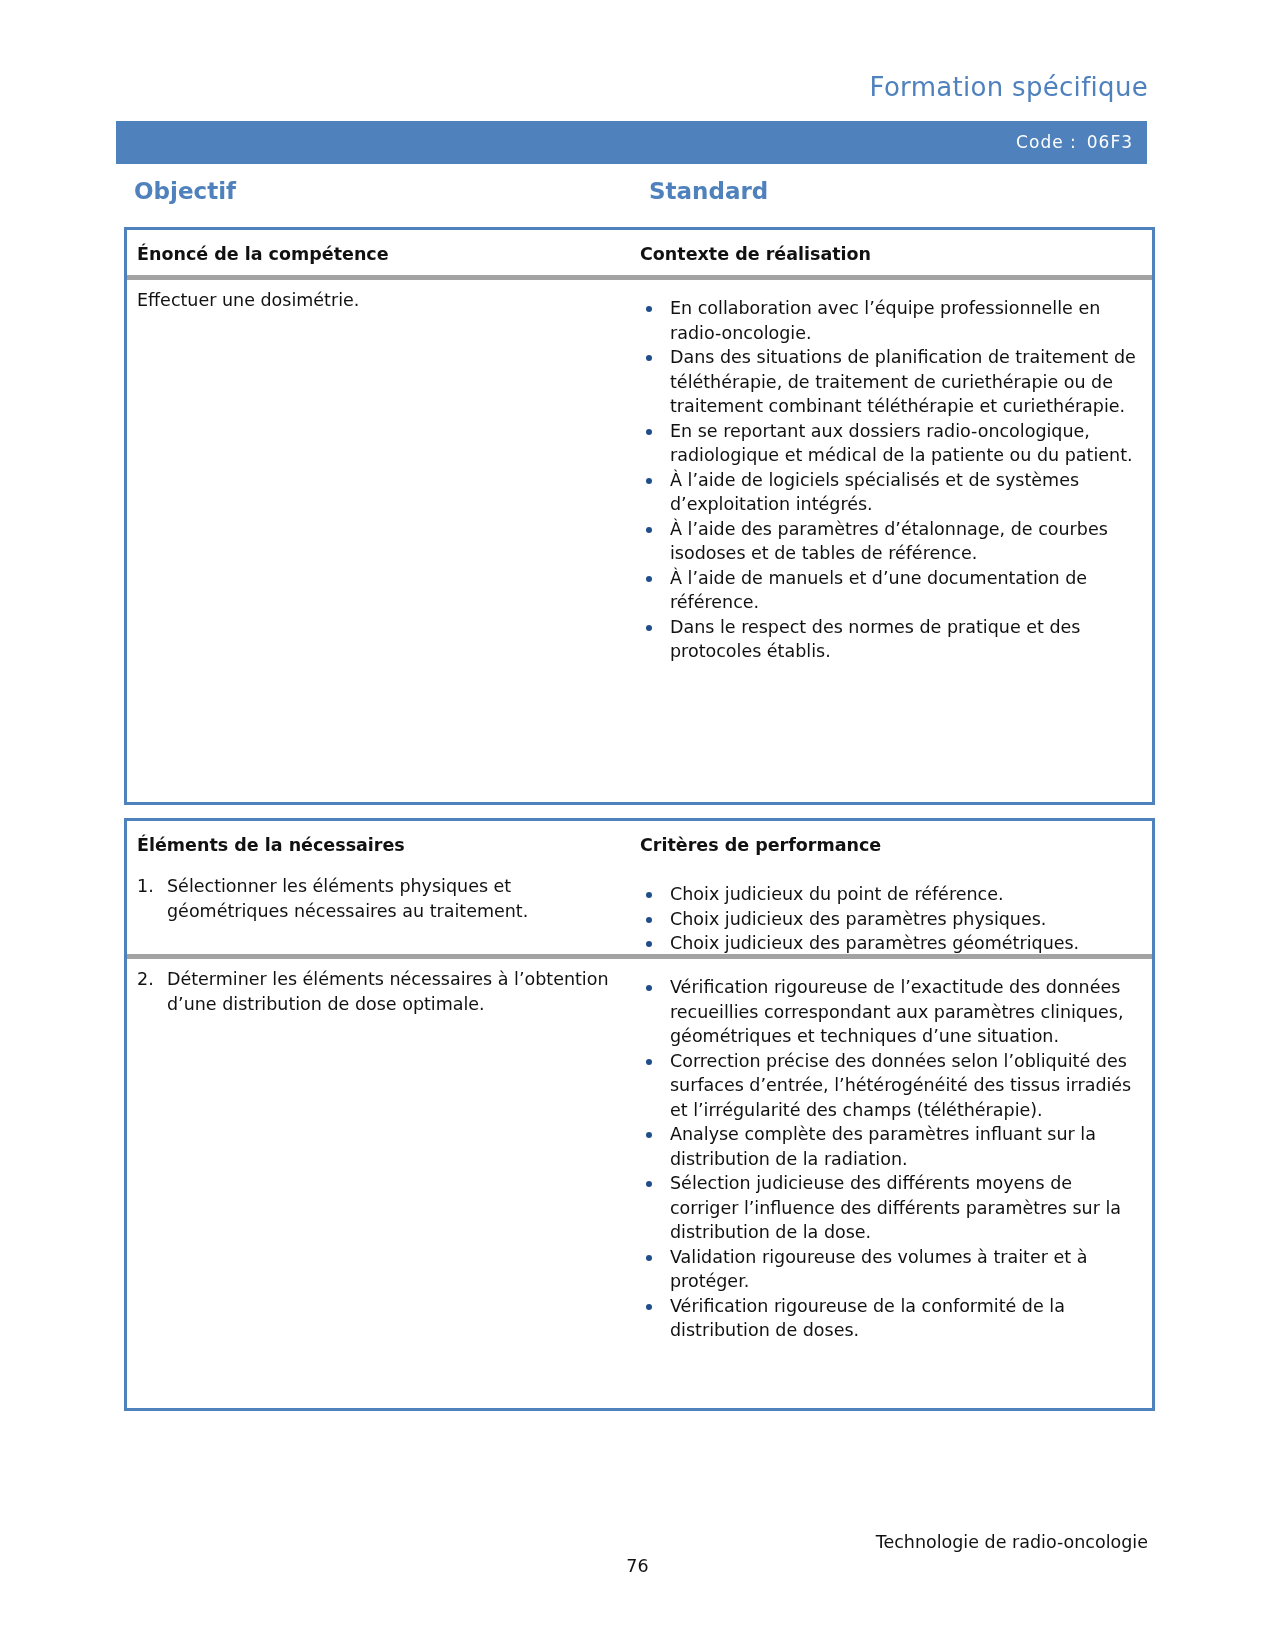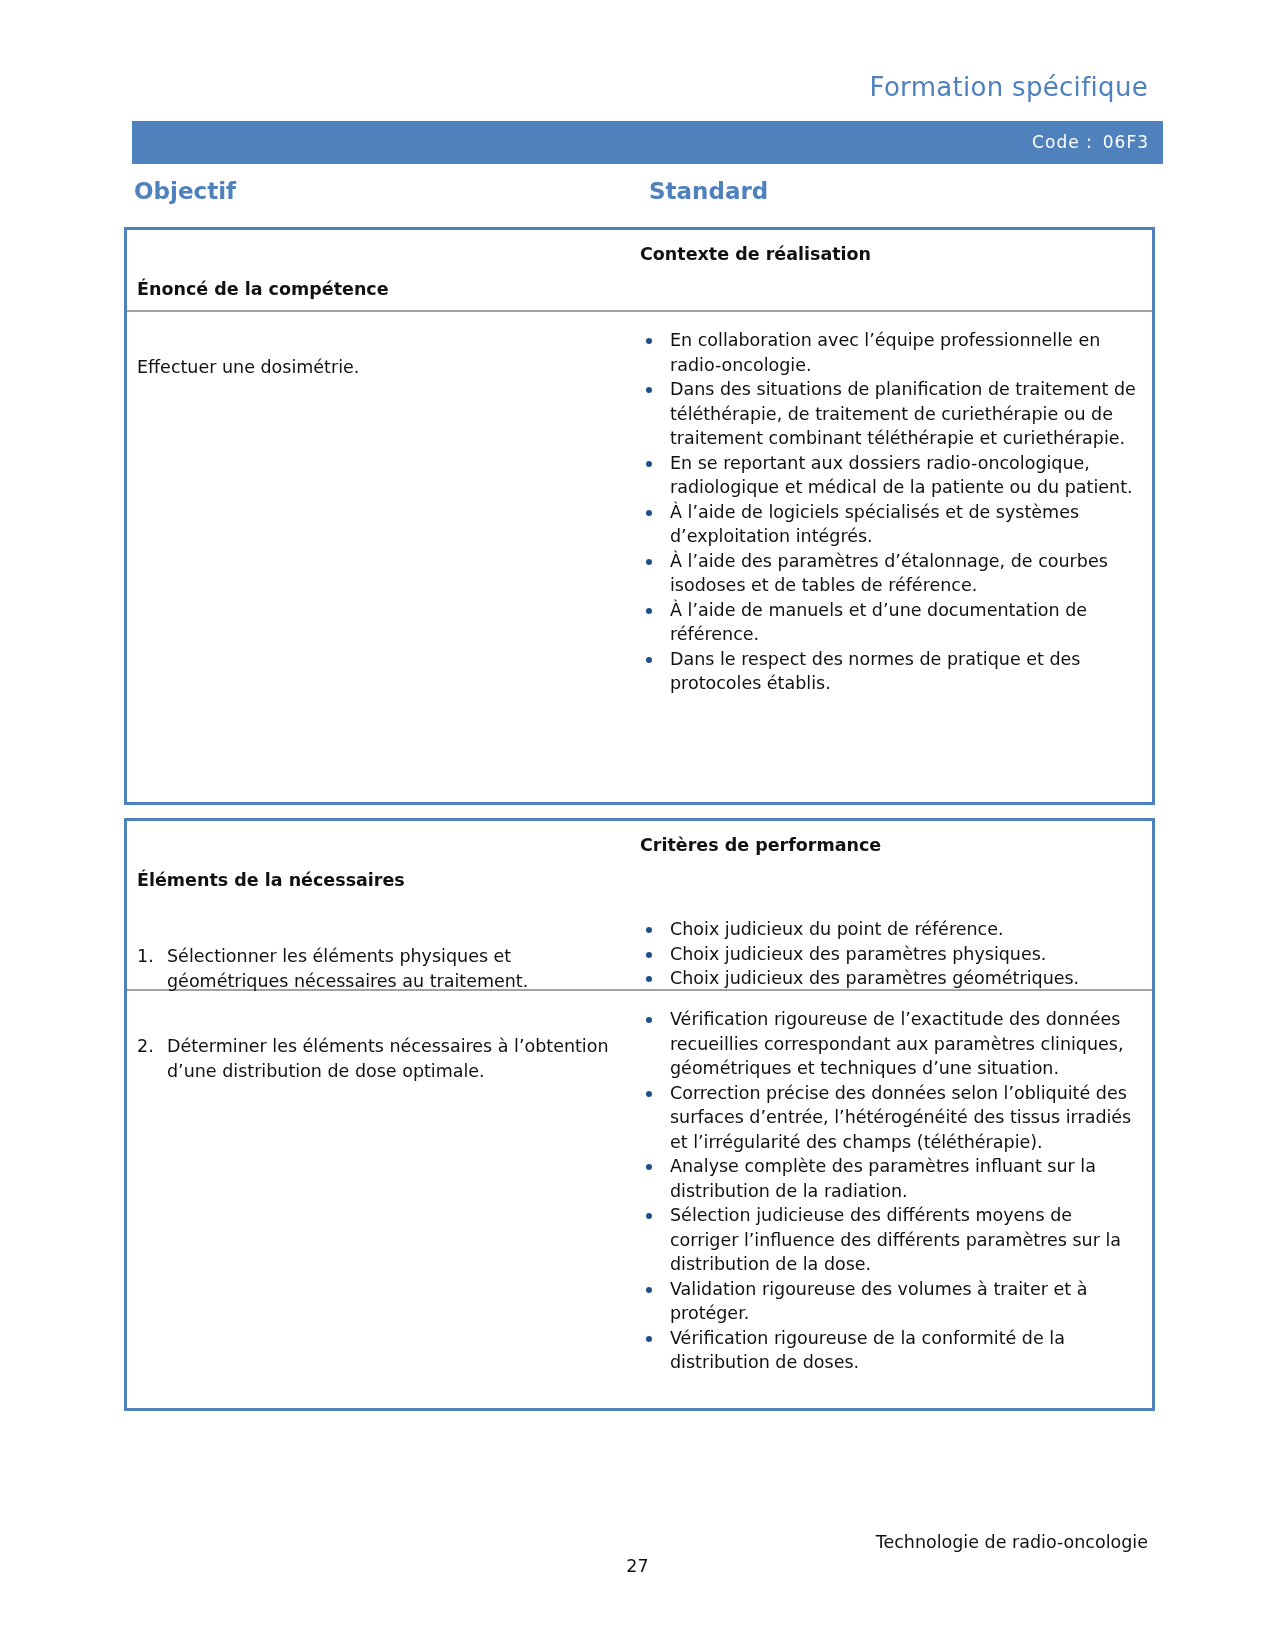--- a/index.html
+++ b/index.html
@@ -1,31 +1,31 @@
 <!DOCTYPE html>
 <html><head>
 <meta charset="utf-8">
 <style>
   html, body { margin: 0; padding: 0; background: #ffffff; }
   body { width: 1275px; height: 1650px; position: relative; overflow: hidden;
          font-family: "DejaVu Sans", sans-serif; color: #111; }
   .section-title { position: absolute; right: 127px; top: 72px; font-size: 26px;
          color: #4f81bd; letter-spacing: 0.3px; }
-  .code-banner { position: absolute; left: 132px; top: 121px; width: 1031px; height: 43px;
+  .code-banner { position: absolute; left: 116px; top: 121px; width: 1031px; height: 43px;
          background: #4f81bd; color: #fff; font-size: 17px; letter-spacing: 1px;
          box-sizing: border-box; padding-right: 14px; text-align: right; line-height: 43px; }
   .code-banner .code-val { margin-left: 10px; }
   .col-head { position: absolute; top: 178px; font-size: 23px; font-weight: bold;
          color: #4f81bd; }
   .table { position: absolute; left: 124px; width: 1031px; box-sizing: border-box;
          border: 3px solid #4f81bd; }
-  .row { display: flex; border-top: 2px solid #a3a3a3; }
+  .row { display: flex; border-top: 5px solid #a3a3a3; }
   .row:first-child { border-top: none; }
   .cell { box-sizing: border-box; font-size: 17.5px; line-height: 24.5px; }
-  .cell.left { width: 513px; padding: 8px 8px 8px 10px; margin-top: 35px; }
+  .cell.left { width: 513px; padding: 8px 8px 8px 10px; }
   .cell.right { width: 512px; padding: 16px 10px 8px 0; }
   .row.head .cell { font-weight: bold; padding-top: 12px; padding-bottom: 11px; height: 45px; }
   ul.bullets { list-style: none; margin: 0; padding: 0 0 0 30px; }
   ul.bullets li { position: relative; }
   ul.bullets li::before { content: ""; position: absolute; left: -24px; top: 10px;
          width: 6px; height: 6px; border-radius: 50%; background: #1f4e8c; }
   .numbered { display: flex; }
   .numbered .num { width: 30px; flex: none; }
   .footer-title { position: absolute; right: 127px; top: 1532px; font-size: 17.5px; }
   .page-num { position: absolute; left: 0; width: 1275px; text-align: center; top: 1556px;
@@ -100,13 +100,13 @@
             <li>Sélection judicieuse des différents moyens de corriger l’influence des différents paramètres sur la distribution de la dose.</li>
             <li>Validation rigoureuse des volumes à traiter et à protéger.</li>
             <li>Vérification rigoureuse de la conformité de la distribution de doses.</li>
           </ul>
         </div>
       </div>
     </div>
 </div>
 
 <div class="footer-title">Technologie de radio-oncologie</div>
-<div class="page-num">27</div>
+<div class="page-num">76</div>
 
 </body></html>

